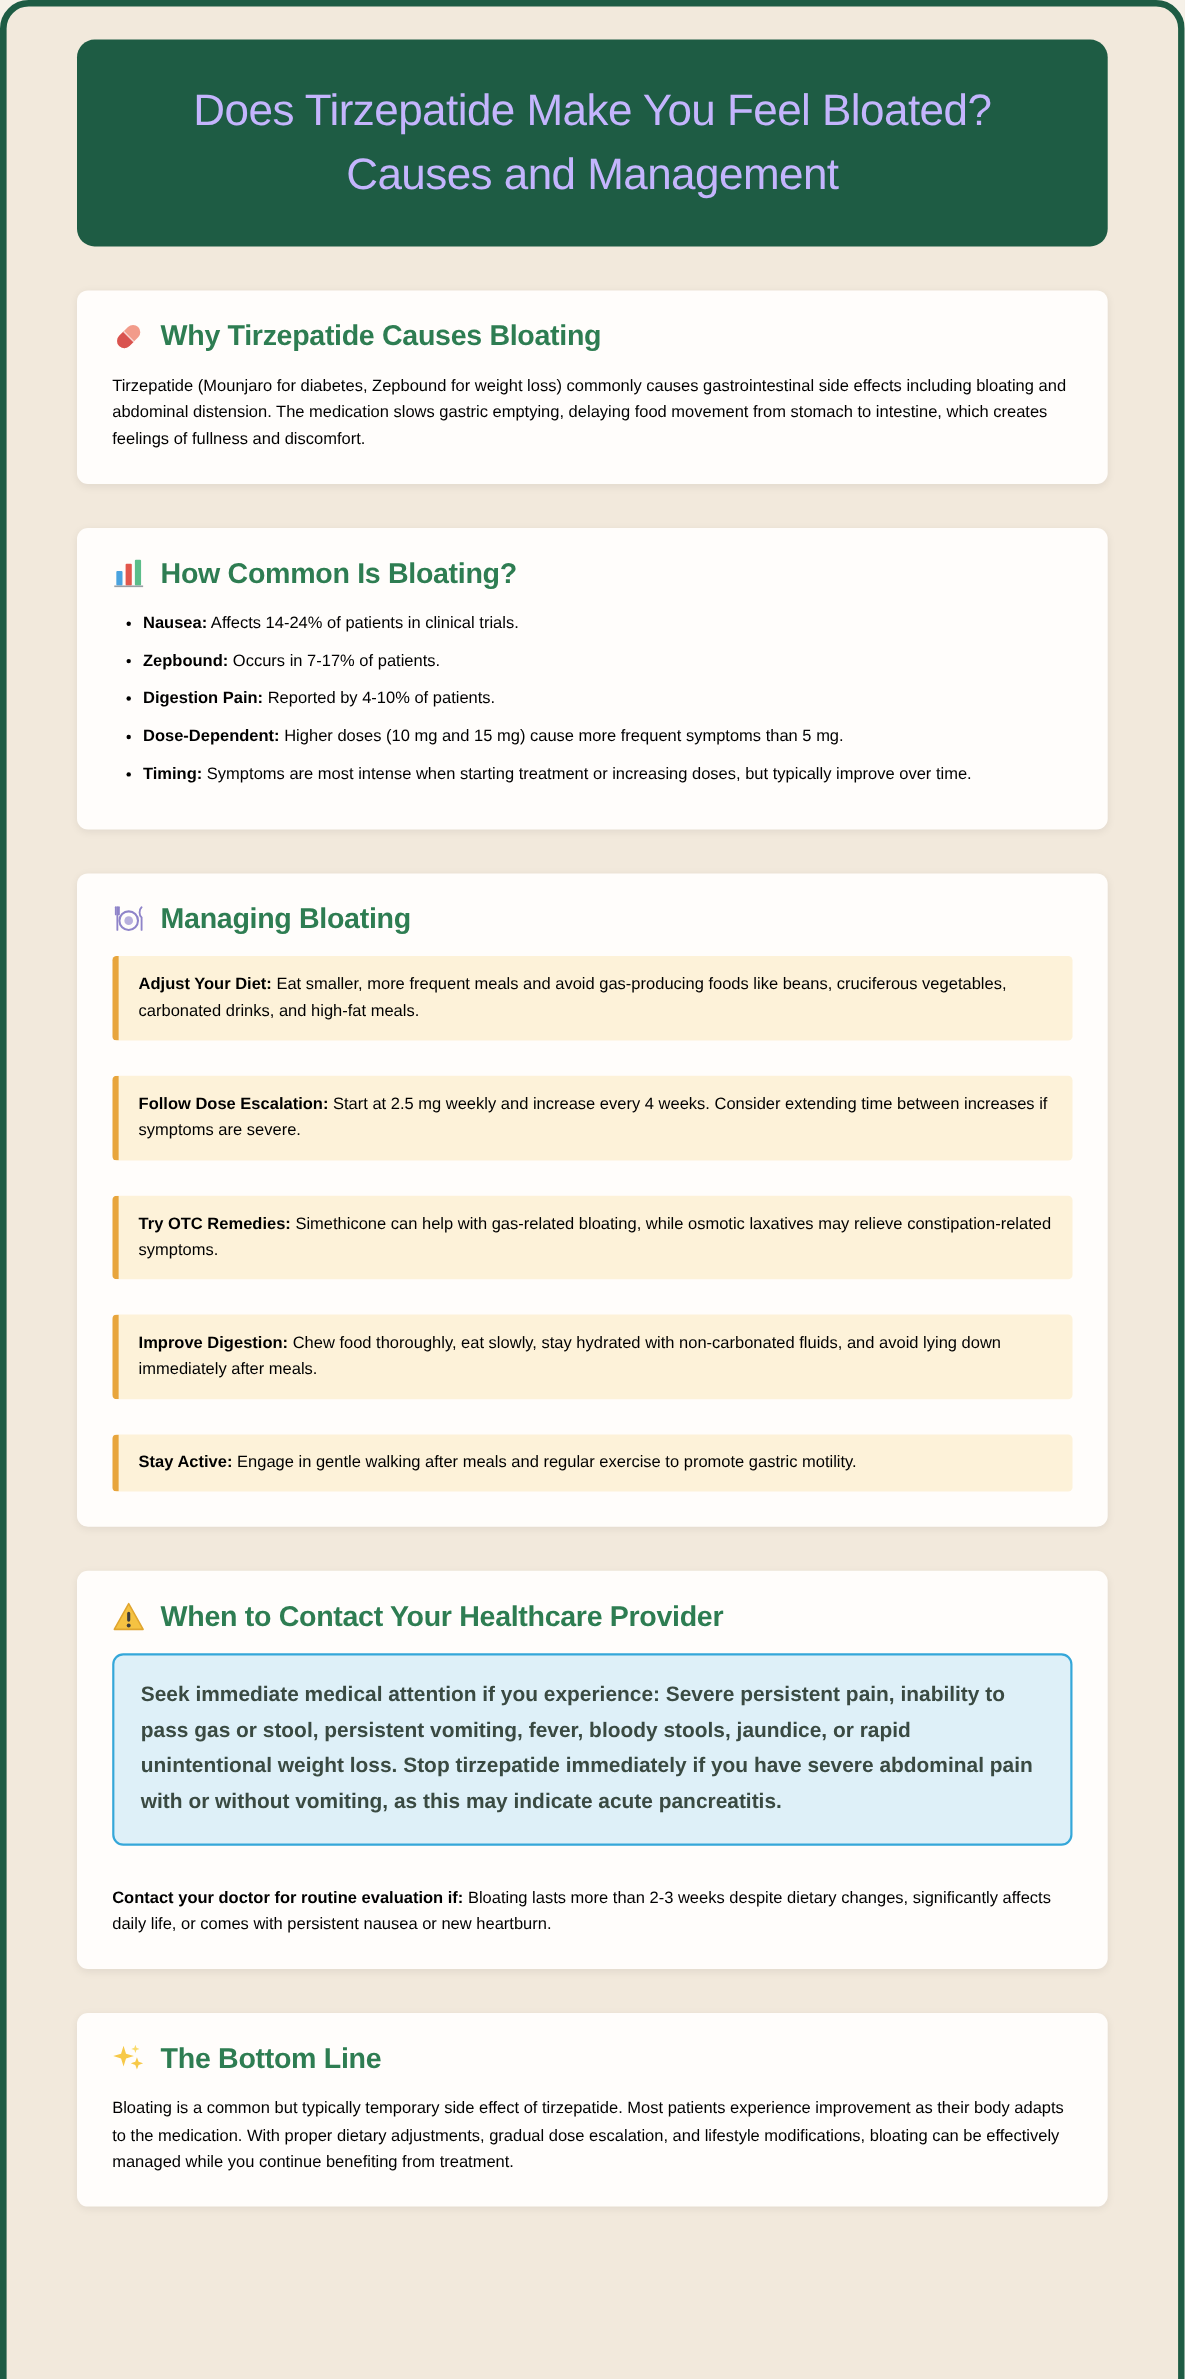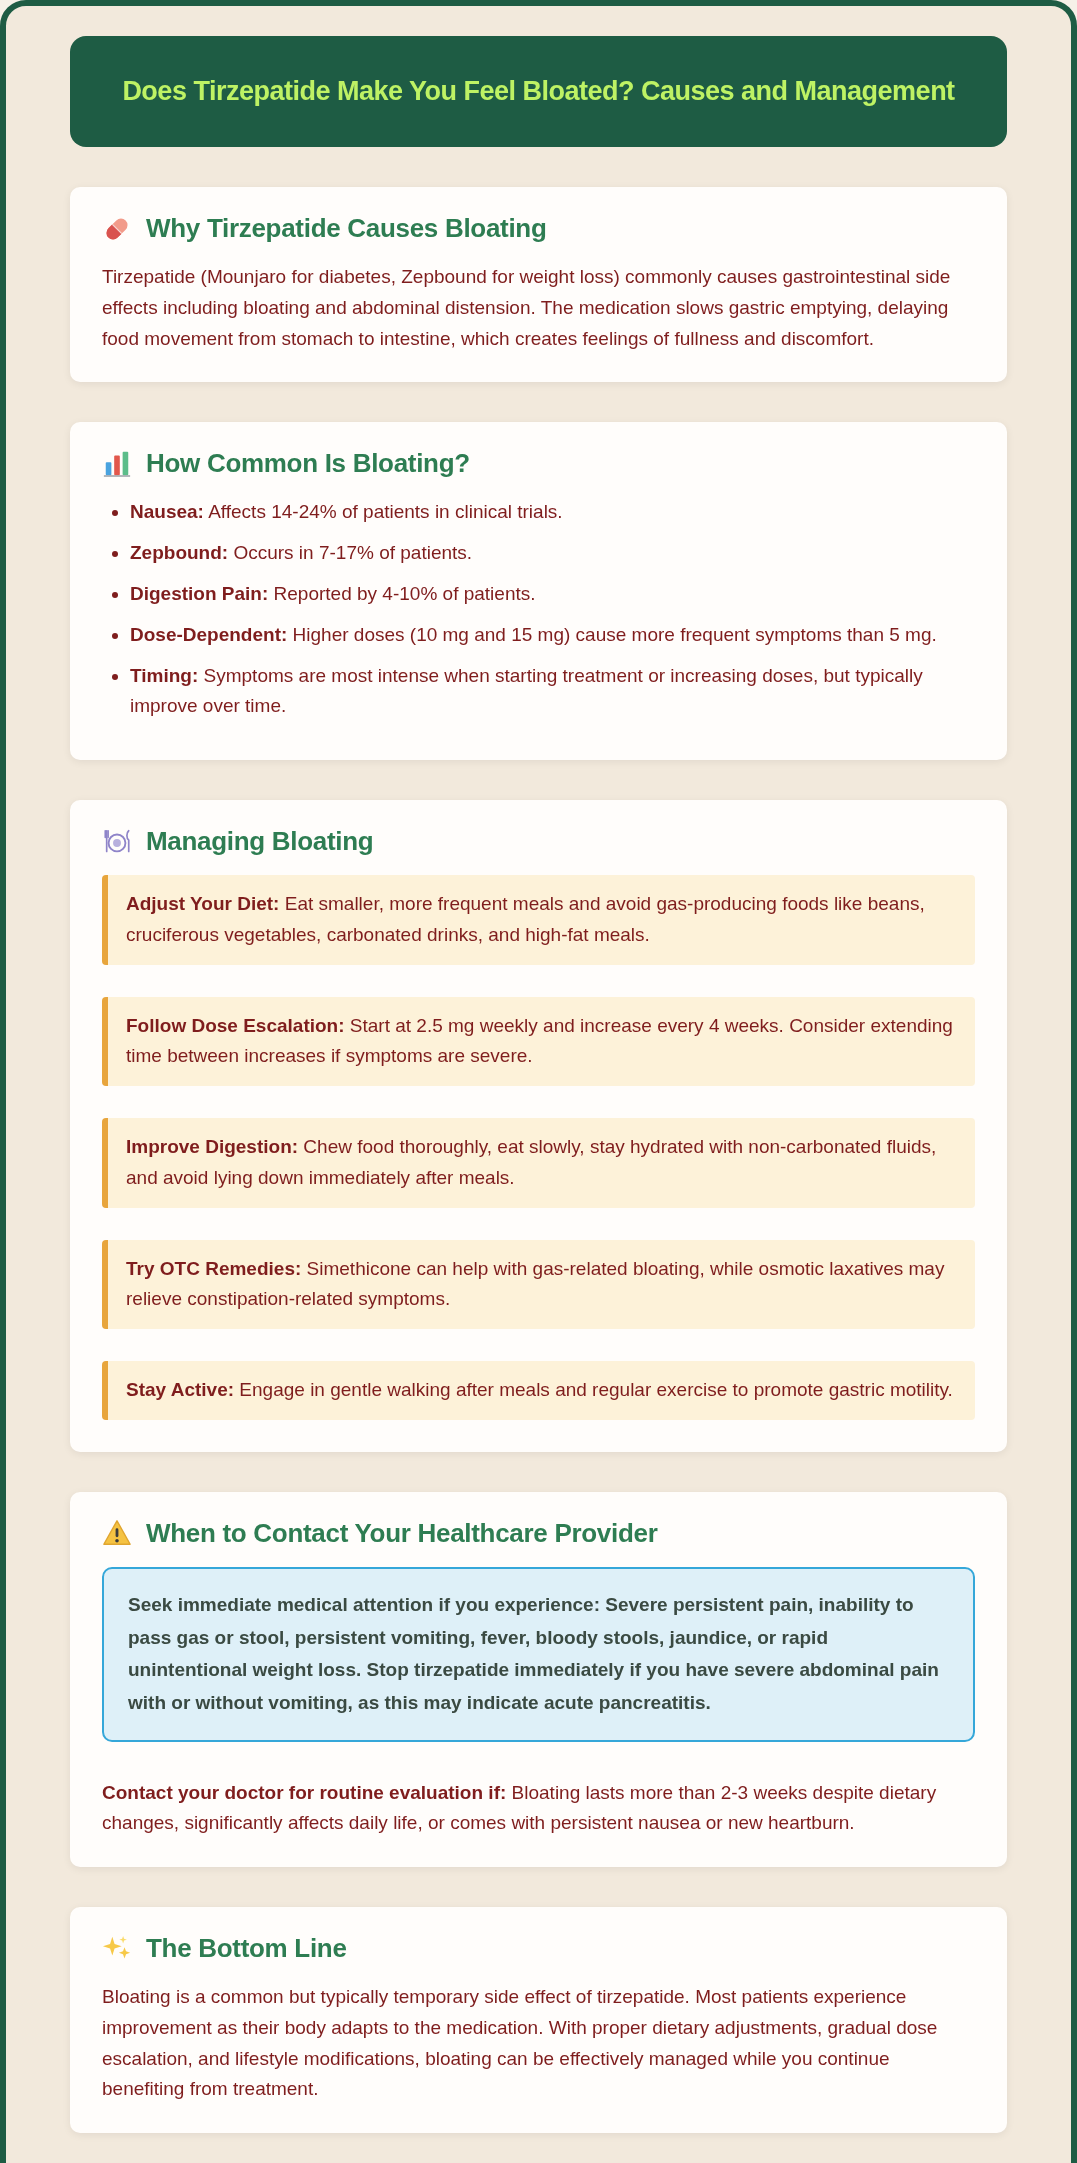--- a/index.html
+++ b/index.html
@@ -20,23 +20,23 @@
     position: relative;
   }
 
   .header {
     background: var(--brand, #1e5c44);
     border-radius: 16px;
     padding: 36px 48px;
     margin-bottom: 40px;
   }
   .header h1 {
-    color: #bef264;
-    font-size: 27px;
-    font-weight: 700;
+    color: #c4b5fd;
+    font-size: 40px;
+    font-weight: 400;
     letter-spacing: -0.5px;
     line-height: 1.45;
     text-align: center;
   }
 
   .card {
     background: var(--card-bg, #fffdfb);
     border-radius: 10px;
     padding: 26px 32px 28px;
     margin-bottom: 40px;
@@ -50,23 +50,23 @@
     color: var(--heading, #2e7d52);
     font-size: 26px;
     font-weight: 800;
     letter-spacing: -0.3px;
     margin-bottom: 18px;
   }
   .icon { flex: 0 0 auto; display: inline-flex; }
   .icon svg { width: 30px; height: 30px; display: block; }
 
   .body-text, .stat-list li, .tip, .routine {
-    font-size: 19px;
+    font-size: 15px;
     line-height: 1.62;
-    color: #7f1d1d;
+    color: #000000;
   }
 
   .stat-list { padding-left: 28px; }
   .stat-list li { margin-bottom: 10px; }
 
   .tip {
     background: var(--tip-bg, #fdf2d9);
     border-left: 6px solid var(--tip-border, #e8a53c);
     border-radius: 4px;
     padding: 14px 18px;
@@ -159,23 +159,23 @@
         </svg>
       </span>
       <span>Managing Bloating</span>
     </h2>
     <div class="tips-list">
 
         <div class="tip"><strong>Adjust Your Diet:</strong> <span>Eat smaller, more frequent meals and avoid gas-producing foods like beans, cruciferous vegetables, carbonated drinks, and high-fat meals.</span></div>
 
         <div class="tip"><strong>Follow Dose Escalation:</strong> <span>Start at 2.5 mg weekly and increase every 4 weeks. Consider extending time between increases if symptoms are severe.</span></div>
 
+        <div class="tip"><strong>Try OTC Remedies:</strong> <span>Simethicone can help with gas-related bloating, while osmotic laxatives may relieve constipation-related symptoms.</span></div>
+
         <div class="tip"><strong>Improve Digestion:</strong> <span>Chew food thoroughly, eat slowly, stay hydrated with non-carbonated fluids, and avoid lying down immediately after meals.</span></div>
-
-        <div class="tip"><strong>Try OTC Remedies:</strong> <span>Simethicone can help with gas-related bloating, while osmotic laxatives may relieve constipation-related symptoms.</span></div>
 
         <div class="tip"><strong>Stay Active:</strong> <span>Engage in gentle walking after meals and regular exercise to promote gastric motility.</span></div>
       </div>
   </section>
 
   <section class="card">
     <h2 class="section-heading">
       <span class="icon">
         <svg viewBox="0 0 32 32" aria-hidden="true">
           <path d="M16 3 L30 28 H2 Z" fill="#f5c242" stroke="#e0a52f" stroke-width="1.5" stroke-linejoin="round"></path>

